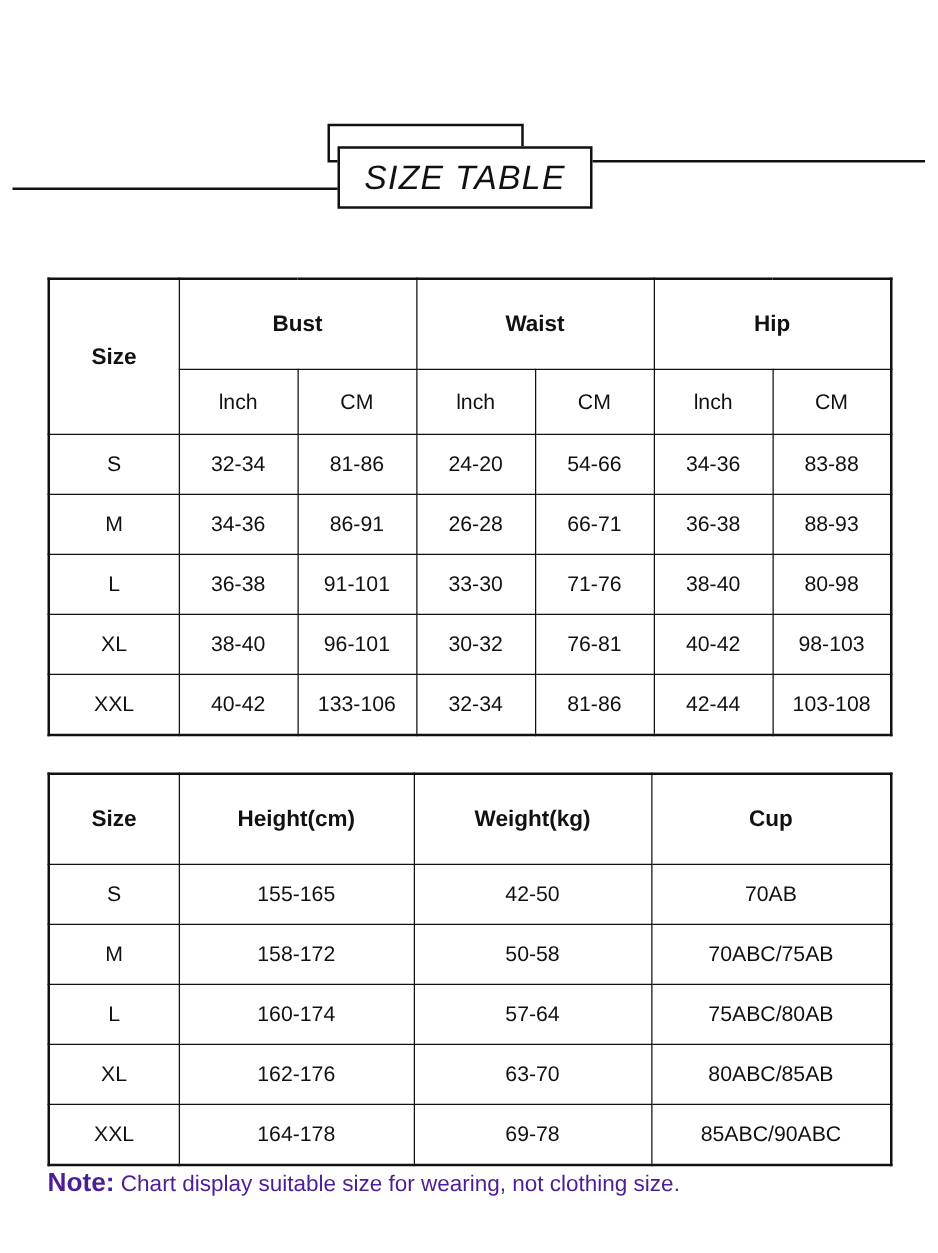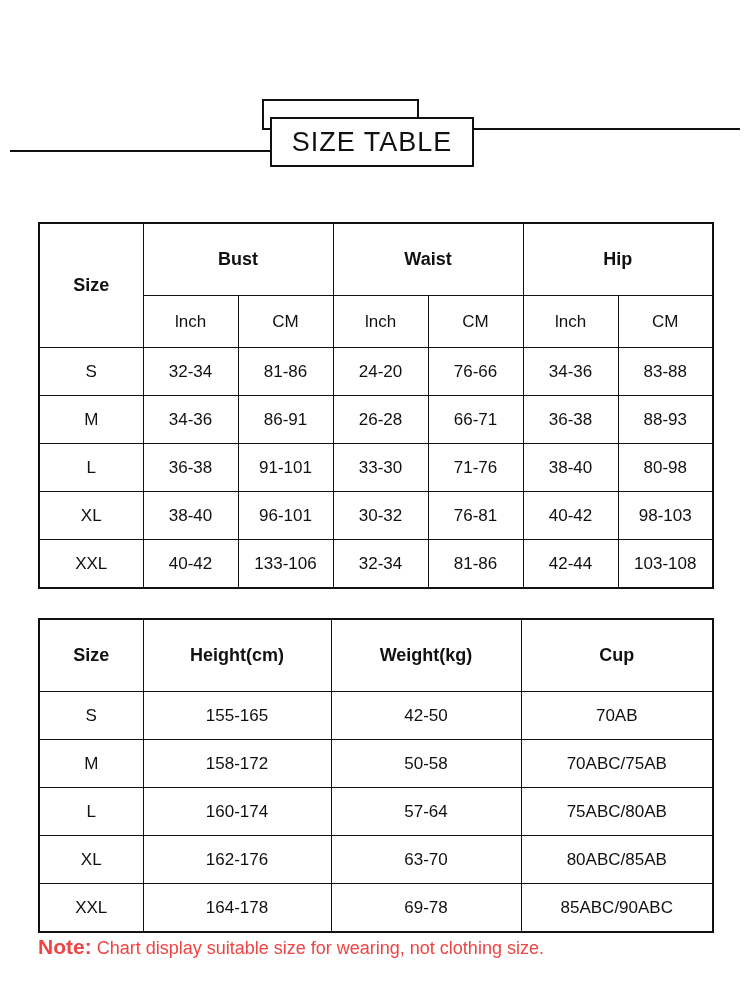--- a/index.html
+++ b/index.html
@@ -18,21 +18,21 @@
   .title-back {
     position: absolute; top: 99px; left: 262px;
     width: 153px; height: 27px;
     border: 2px solid #111111; background: transparent;
   }
   .title-box {
     position: absolute; top: 117px; left: 270px;
     width: 200px; height: 46px;
     border: 2px solid #111111; background: #ffffff;
     display: flex; align-items: center; justify-content: center;
-    font-size: 27px; letter-spacing: 1px; color: #111111;
+    font-size: 27px; letter-spacing: 1px; color: #111111; font-style: italic;
   }
 
   
   .tbl {
     position: absolute; left: 38px; width: 674px;
     border-collapse: collapse; table-layout: fixed;
     background: #ffffff; border: 2px solid #111111;
   }
   .tbl th, .tbl td {
     border: 1px solid #111111;
@@ -50,21 +50,21 @@
   .tbl-fit .row-head th { height: 71px; }
   .tbl-fit .row-data td { height: 47px; }
 
   .c-size   { width: 104px; }
   .c-u      { width: 95px; }
   .c-height { width: 188px; }
   .c-weight { width: 190px; }
   .c-cup    { width: 192px; }
 
   
-  .note { position: absolute; left: 38px; top: 934px; font-size: 18px; line-height: 26px; color: #ef4444; }
+  .note { position: absolute; left: 38px; top: 934px; font-size: 18px; line-height: 26px; color: #4c1d95; }
   .note p { margin: 0; }
   .note-label { font-weight: 700; font-size: 21px; }
 </style>
 </head>
 <body>
 
 <div class="page">
 
   <div class="deco-line line-left"></div>
   <div class="deco-line line-right"></div>
@@ -94,21 +94,21 @@
         <td>lnch</td>
         <td>CM</td>
         <td>lnch</td>
         <td>CM</td>
       </tr>
       <tr class="row-data">
         <td>S</td>
         <td>32-34</td>
         <td>81-86</td>
         <td>24-20</td>
-        <td>76-66</td>
+        <td>54-66</td>
         <td>34-36</td>
         <td>83-88</td>
       </tr>
       <tr class="row-data">
         <td>M</td>
         <td>34-36</td>
         <td>86-91</td>
         <td>26-28</td>
         <td>66-71</td>
         <td>36-38</td>

